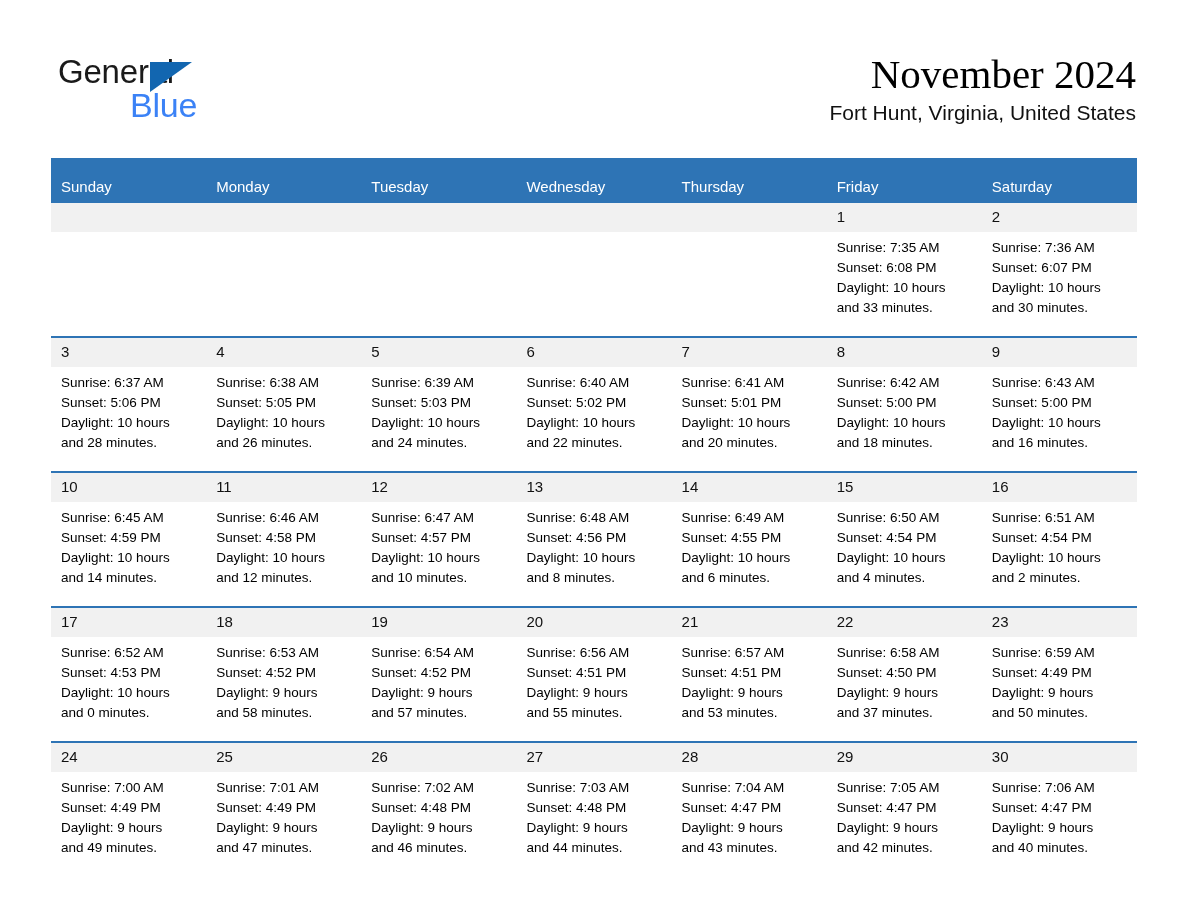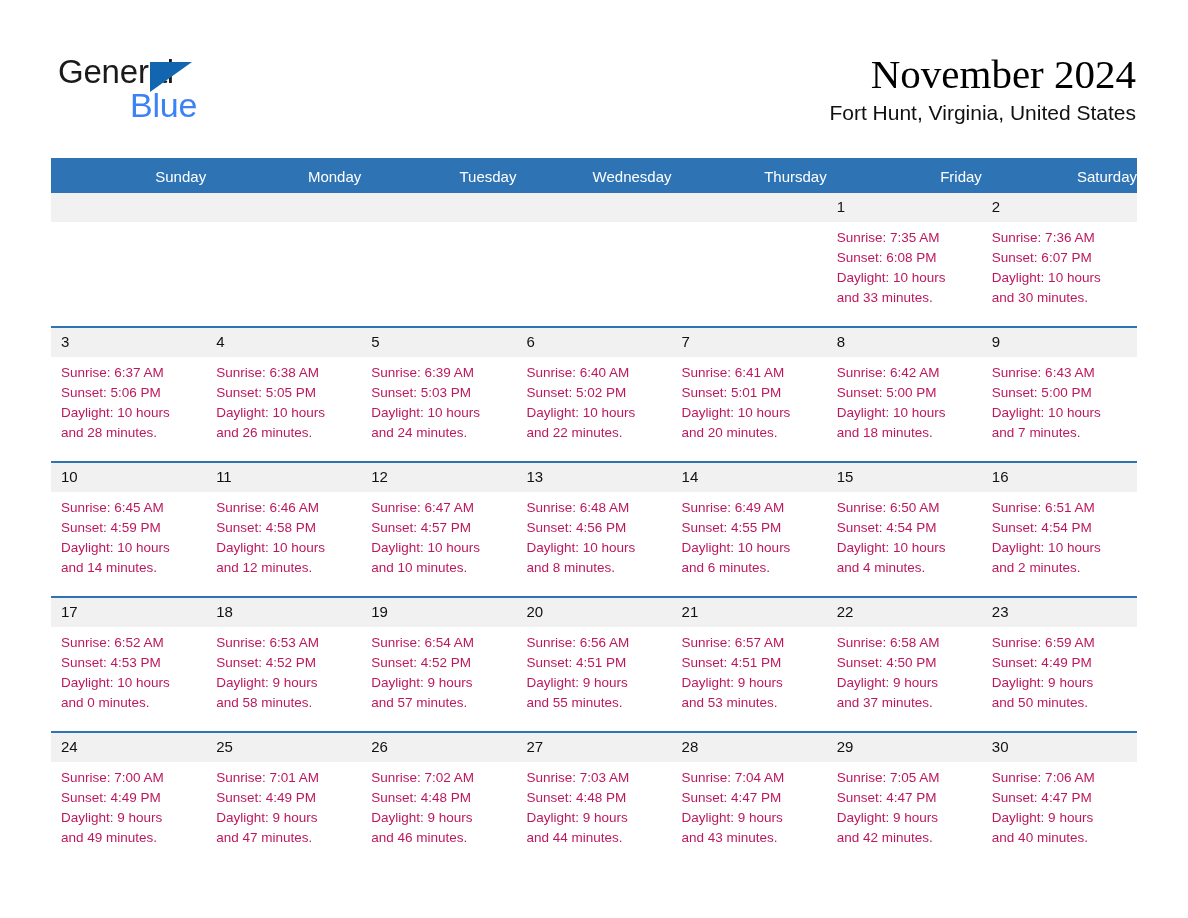--- a/index.html
+++ b/index.html
@@ -100,22 +100,22 @@
     table-layout: fixed;
     width: 1086px;
   }
   table.cal col { width: 155.14px; }
 
   thead th {
     background: #2e74b5;
     color: #ffffff;
     font-size: 15px;
     font-weight: 400;
-    text-align: right;
-    padding: 10px 0 7px 10px;
+    text-align: left;
+    padding: 20px 0 7px 10px;
     height: 18px;
     line-height: 18px;
   }
 
   tbody tr.week td {
     vertical-align: top;
     padding: 0;
     border-top: 2px solid #2e74b5;
     height: 133px;
   }
@@ -130,21 +130,21 @@
     color: #111111;
     min-height: 18px;
   }
   tbody tr.week td.empty .daynum {
     color: transparent;
   }
   tbody tr.week td .info {
     padding: 6px 8px 0 10px;
     font-size: 13.5px;
     line-height: 20px;
-    color: #be185d;
+    color: #000000;
   }
   tbody tr.week td .info div { white-space: nowrap; }
 </style>
 </head>
 <body>
 
 <div class="page">
 
   <div class="header">
 
@@ -274,21 +274,21 @@
                 <div>Daylight: 10 hours</div>
                 <div>and 18 minutes.</div>
               </div>
             </td>
             <td class="day-cell">
               <div class="daynum">9</div>
               <div class="info">
                 <div>Sunrise: 6:43 AM</div>
                 <div>Sunset: 5:00 PM</div>
                 <div>Daylight: 10 hours</div>
-                <div>and 7 minutes.</div>
+                <div>and 16 minutes.</div>
               </div>
             </td>
           </tr>
           <tr class="week">
             <td class="day-cell">
               <div class="daynum">10</div>
               <div class="info">
                 <div>Sunrise: 6:45 AM</div>
                 <div>Sunset: 4:59 PM</div>
                 <div>Daylight: 10 hours</div>

